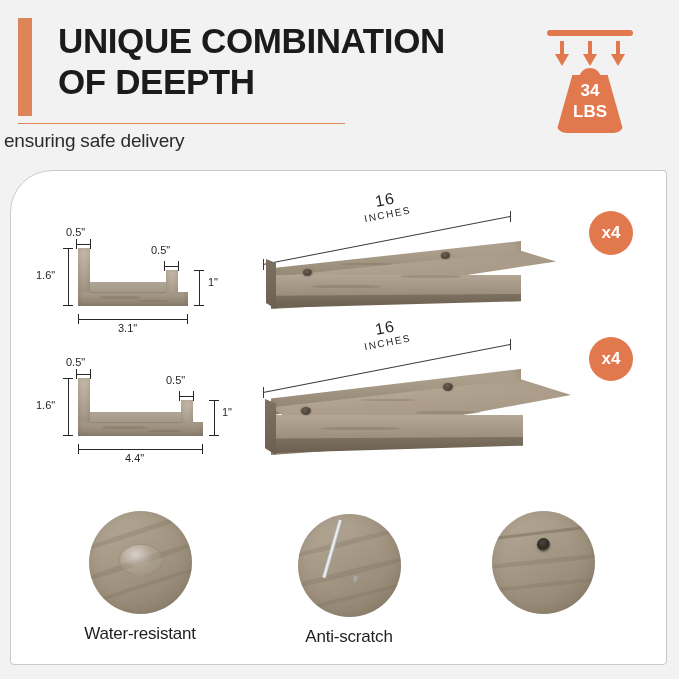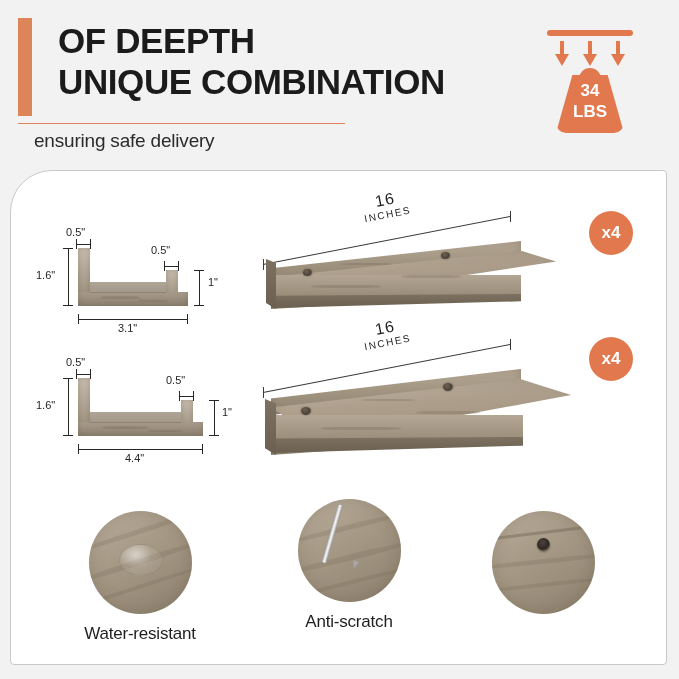--- a/index.html
+++ b/index.html
@@ -29,21 +29,21 @@
     color:#1b1b1b;
     white-space:nowrap;
   }
 
   #title-divider{
     position:absolute;left:18px;top:123px;width:327px;height:1px;
     background:#dd8459;
   }
 
   #subtitle{
-    position:absolute;left:34px;top:130px;
+    position:absolute;left:4px;top:130px;
     font-size:19px;color:#2b2b2b;letter-spacing:-0.2px;
     white-space:nowrap;
   }
 
   
   #weight-badge{position:absolute;left:538px;top:25px;width:104px;height:110px;}
   #weight-bar{
     position:absolute;left:9px;top:5px;width:86px;height:6px;
     background:#e2794e;border-radius:3px;
   }
@@ -200,22 +200,22 @@
   }
 </style>
 </head>
 <body>
 
 <div id="header">
 
   <div id="accent-bar"></div>
 
   <div id="title-block">
+    <div class="title-line">UNIQUE COMBINATION</div>
     <div class="title-line">OF DEEPTH</div>
-    <div class="title-line">UNIQUE COMBINATION</div>
   </div>
 
   <div id="title-divider"></div>
 
   <div id="subtitle">ensuring safe delivery</div>
 
   <div id="weight-badge">
     <div id="weight-bar"></div>
     <div class="w-arrow" id="wa1">
       <div class="stem"></div>
@@ -381,21 +381,21 @@
   <div class="feature" style="left:29px;top:340px;">
     <div class="feature-circle">
       <div class="fg" style="left:-10px;top:18px;width:120px;height:5px;transform:rotate(-18deg);"></div>
       <div class="fg" style="left:-10px;top:48px;width:120px;height:6px;transform:rotate(-18deg);"></div>
       <div class="fg" style="left:-10px;top:74px;width:120px;height:4px;transform:rotate(-18deg);"></div>
       <div id="droplet"></div>
     </div>
     <div class="feature-label">Water-resistant</div>
   </div>
 
-  <div class="feature" style="left:238px;top:328px;">
+  <div class="feature" style="left:238px;top:343px;">
     <div class="feature-circle">
       <div class="fg" style="left:-10px;top:26px;width:120px;height:5px;transform:rotate(-14deg);"></div>
       <div class="fg" style="left:-10px;top:56px;width:120px;height:6px;transform:rotate(-14deg);"></div>
       <div class="fg" style="left:-10px;top:82px;width:120px;height:4px;transform:rotate(-14deg);"></div>
       <div id="nail-shaft"></div>
       <div id="nail-tip"></div>
     </div>
     <div class="feature-label">Anti-scratch</div>
   </div>
 

